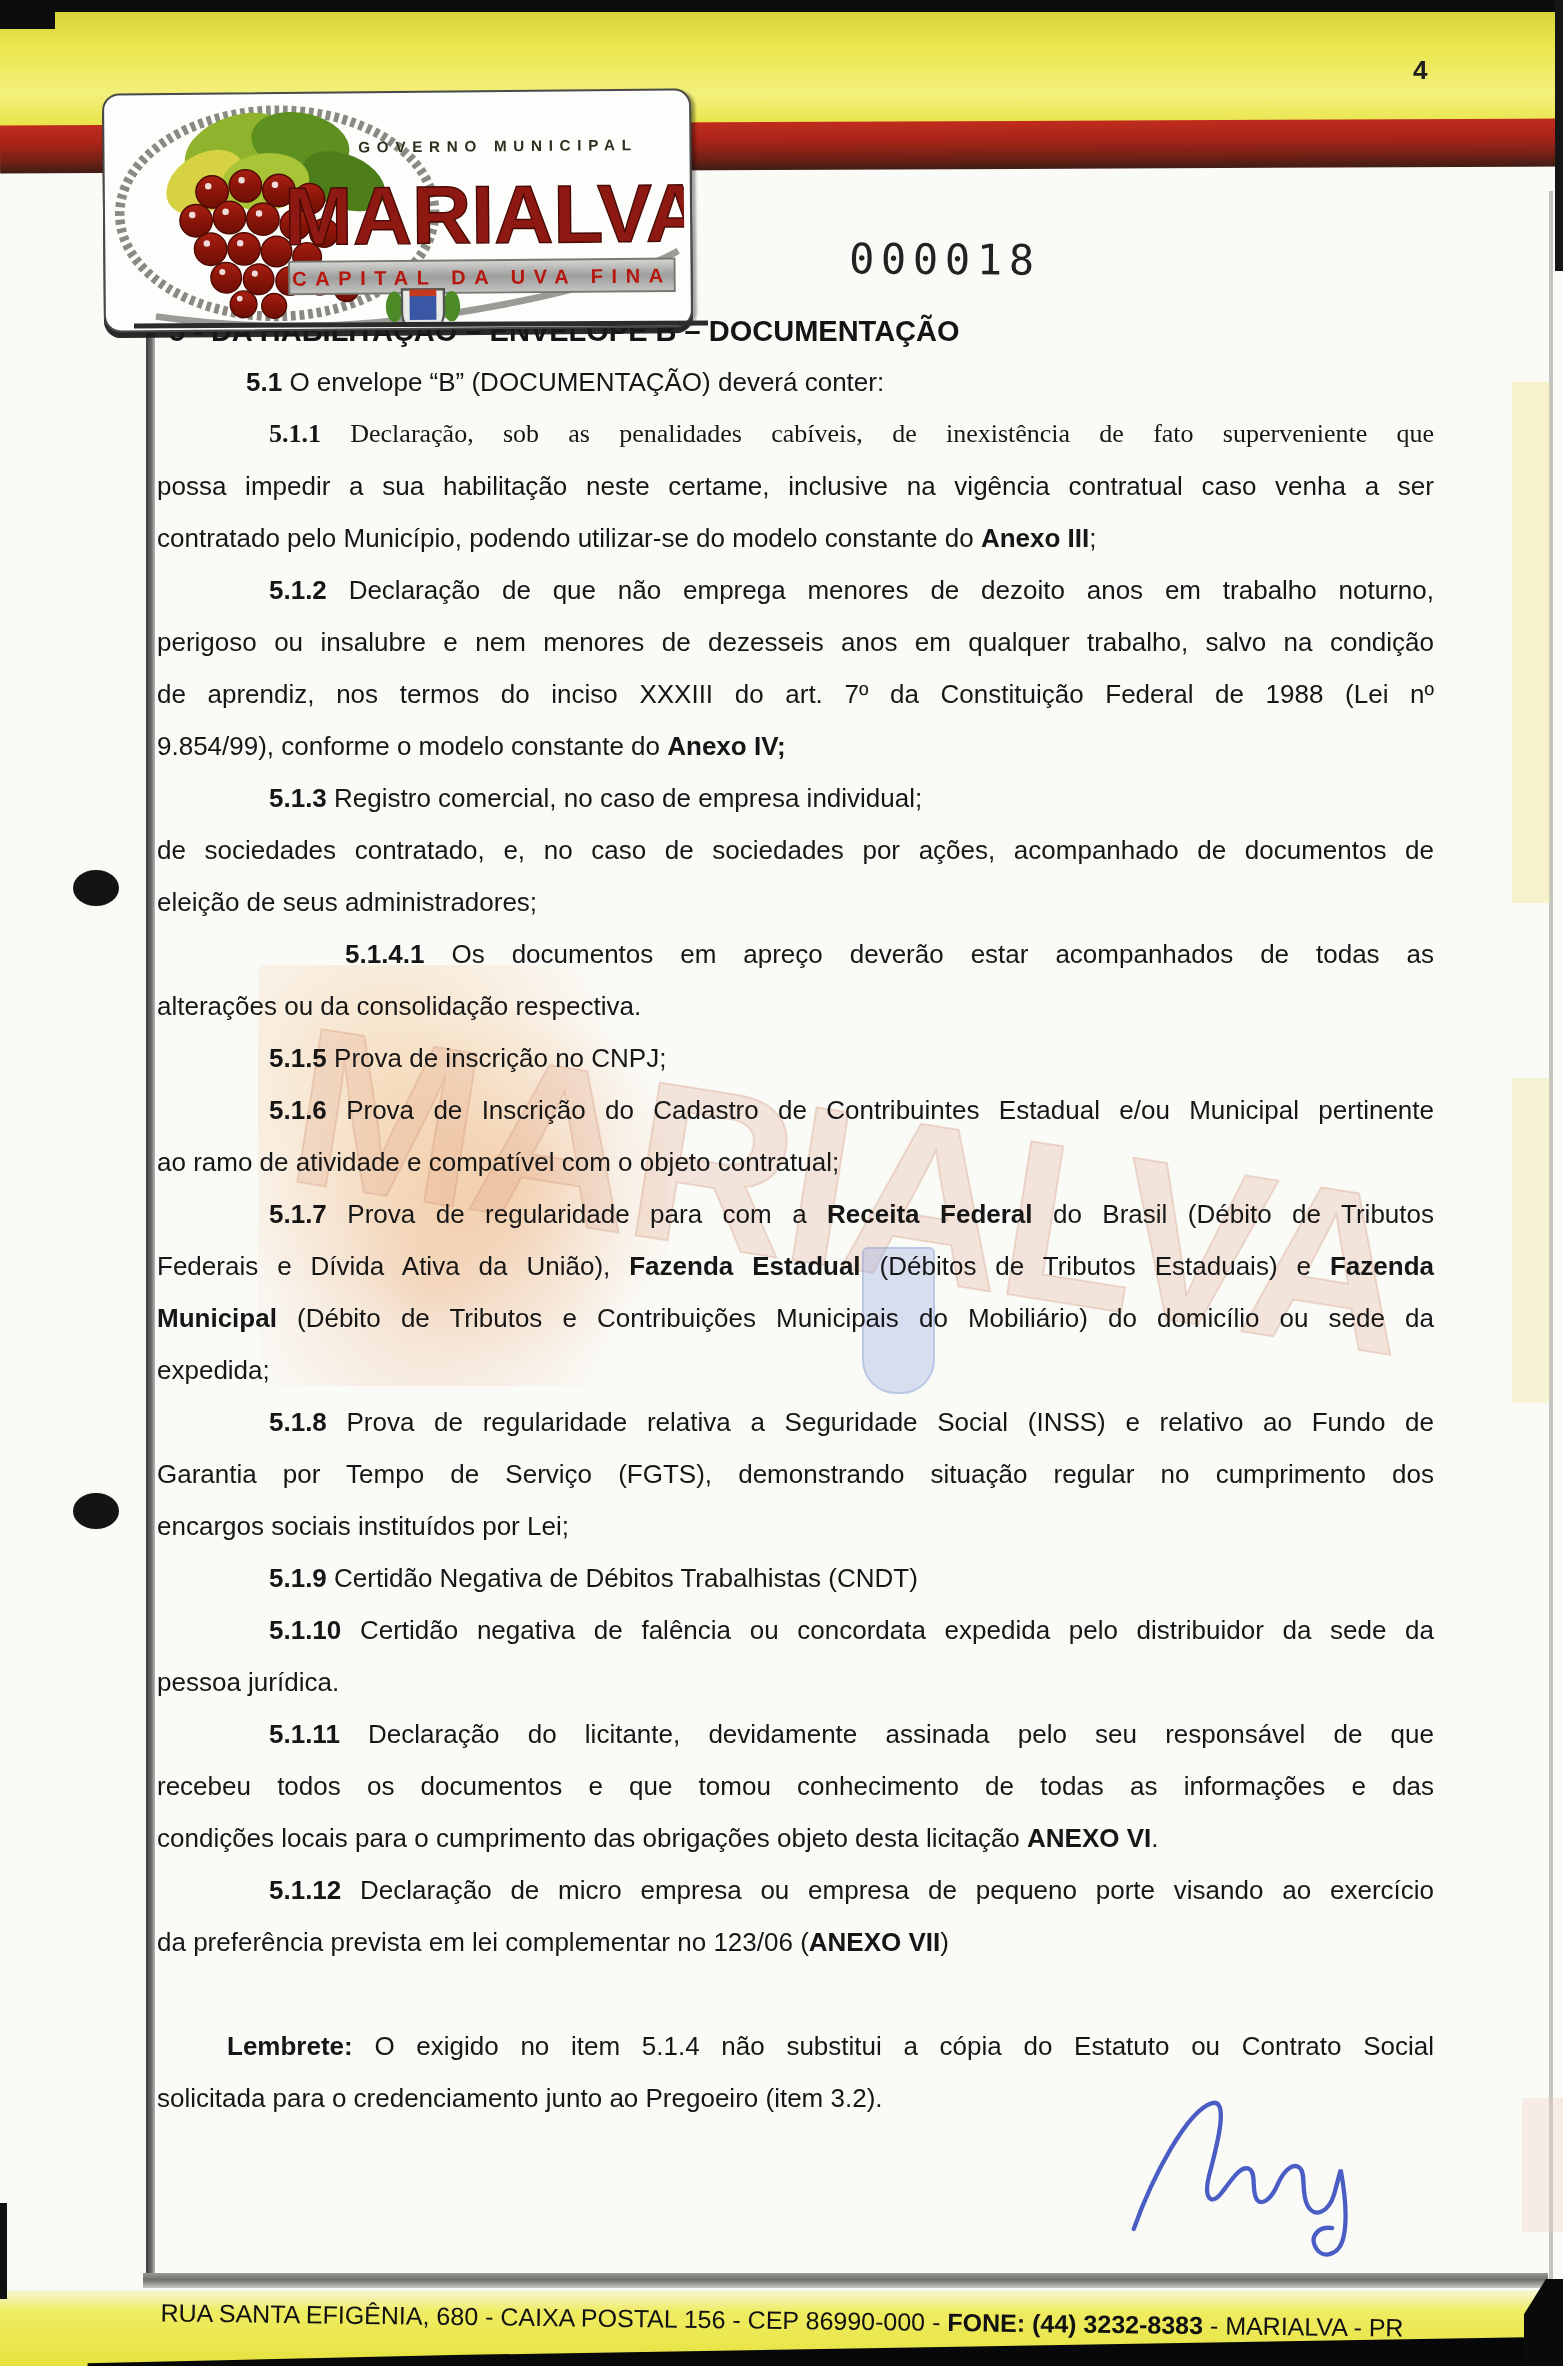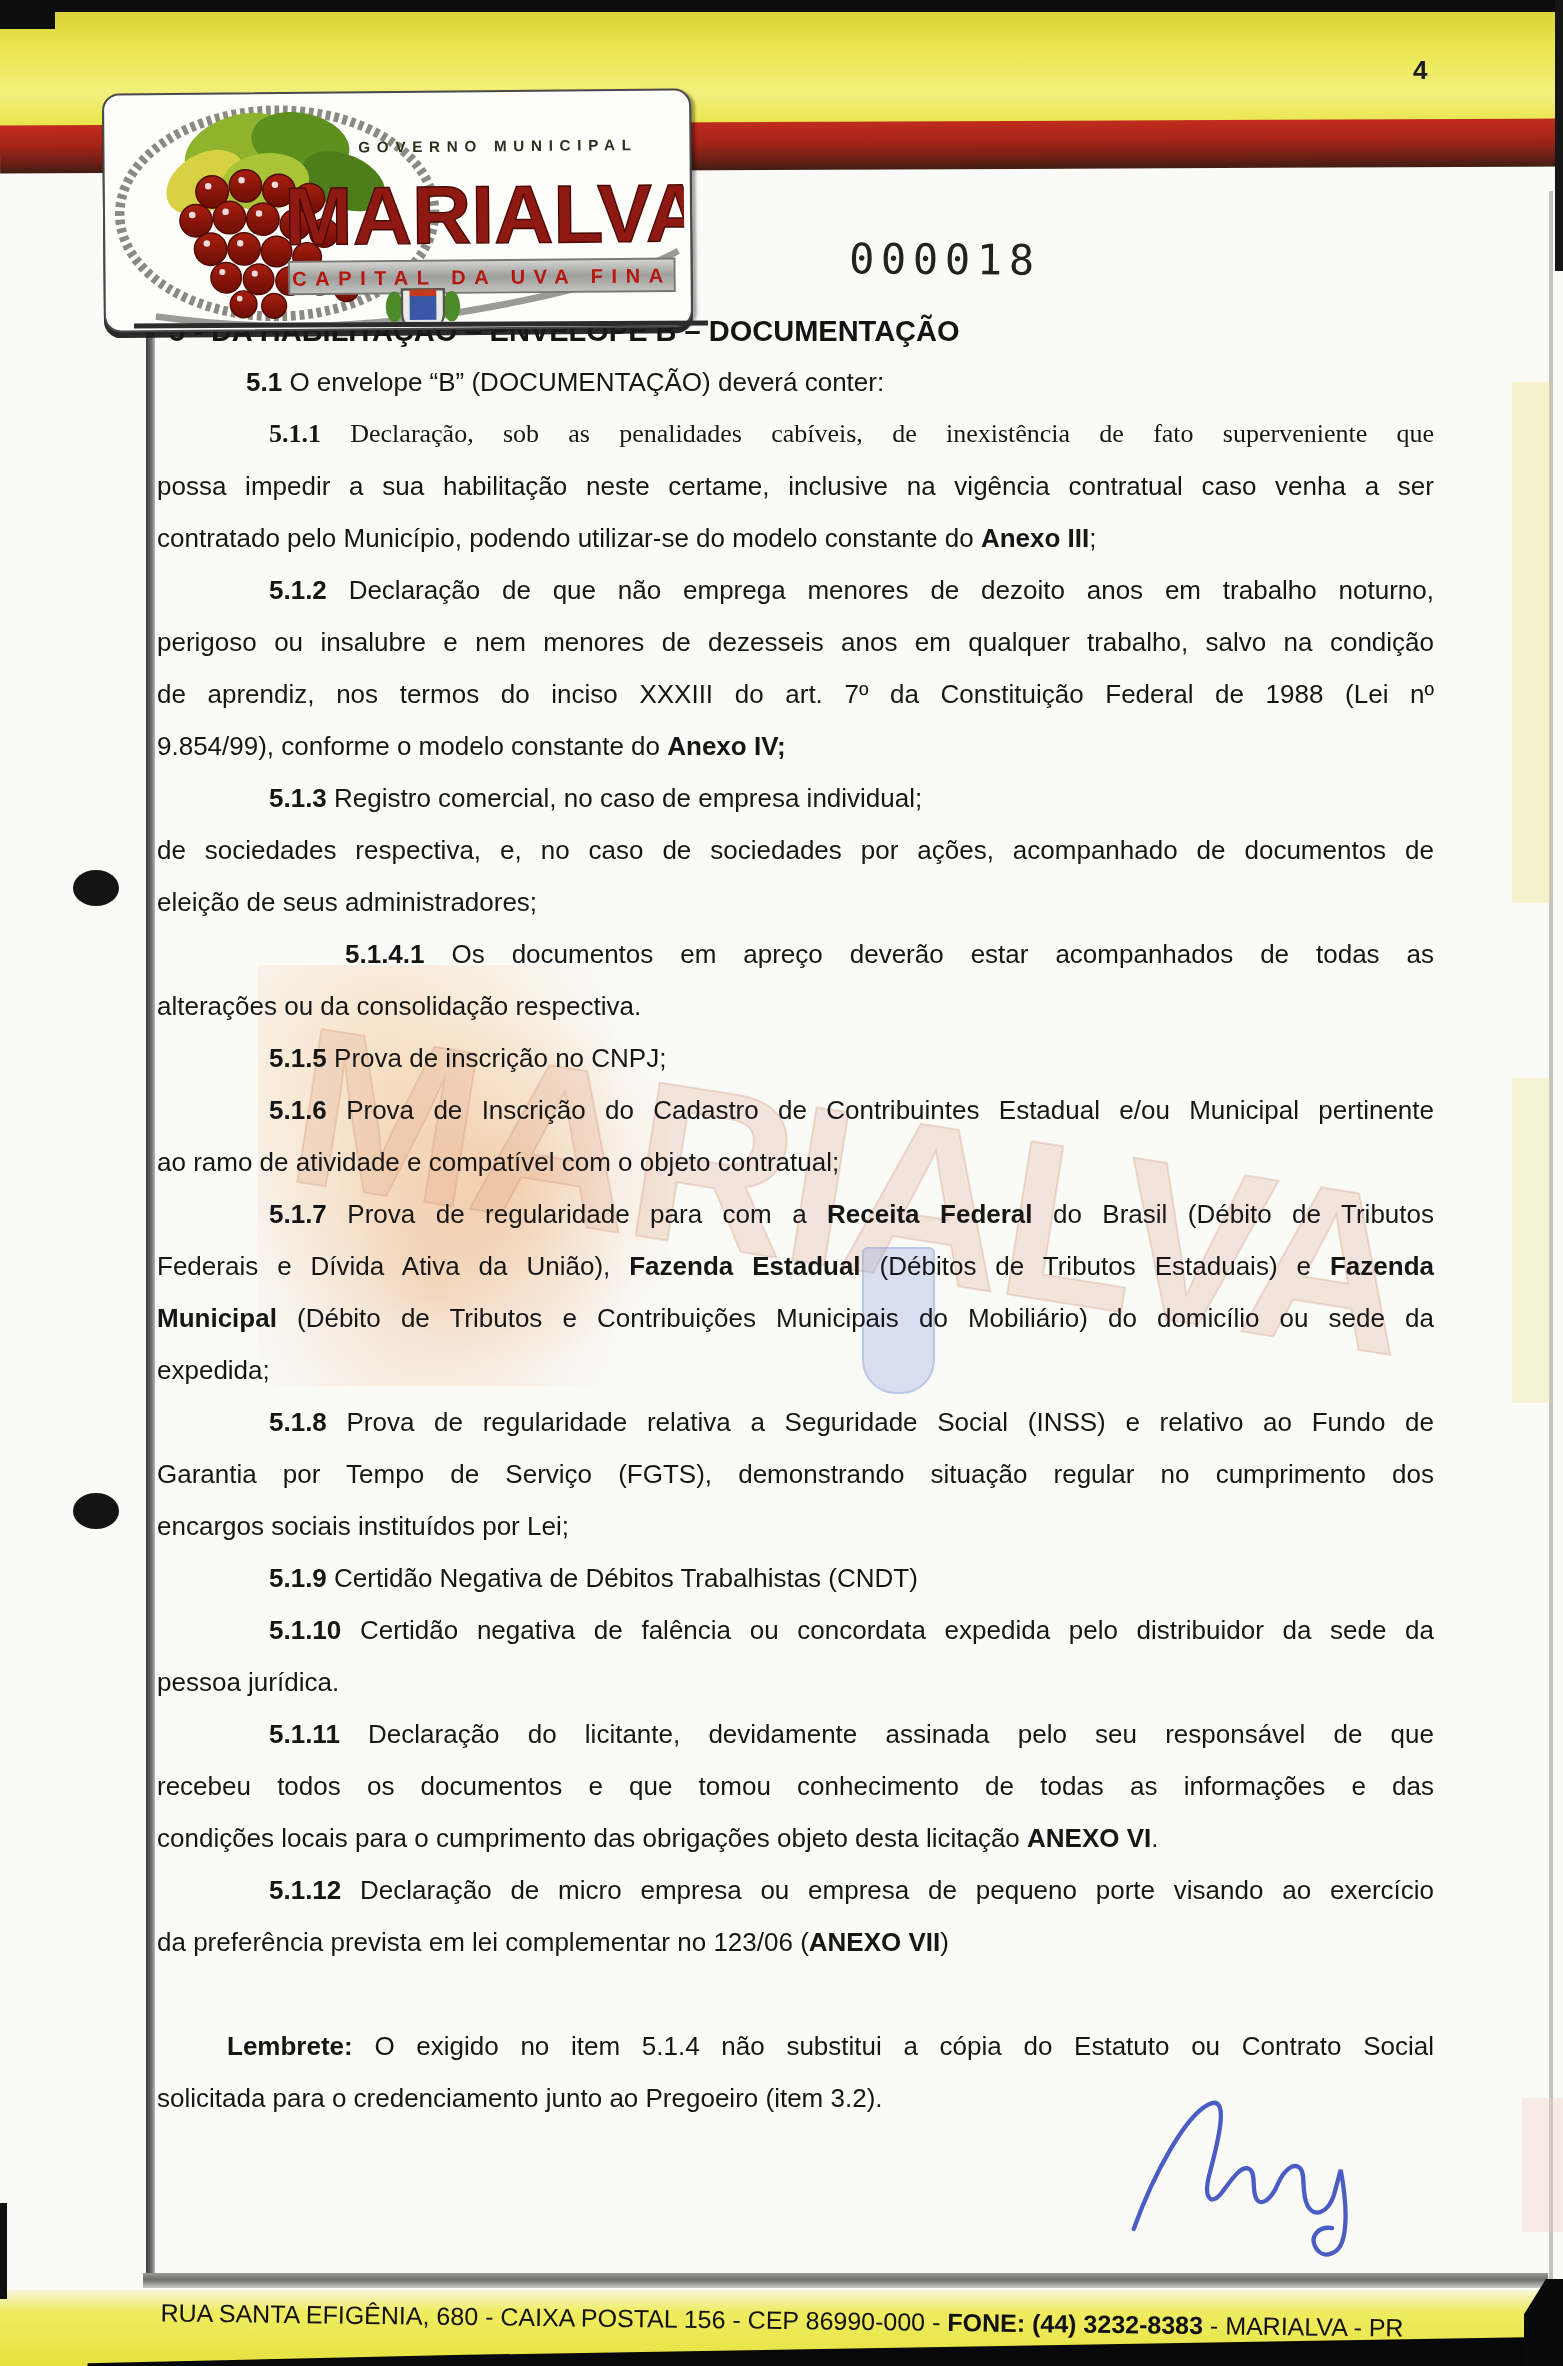--- a/index.html
+++ b/index.html
@@ -175,21 +175,21 @@
   <div class="abs body-text">
       <div class="bline" style="text-indent: 89px;"><span class="b">5.1 </span><span>O envelope “B” (DOCUMENTAÇÃO) deverá conter:</span></div>
       <div class="bline just" style="text-indent: 112px; font-family: Liberation Serif, serif;"><span class="b">5.1.1 </span><span>Declaração, sob as penalidades cabíveis, de inexistência de fato superveniente que</span></div>
       <div class="bline just"><span>possa impedir a sua habilitação neste certame, inclusive na vigência contratual caso venha a ser</span></div>
       <div class="bline"><span>contratado pelo Município, podendo utilizar-se do modelo constante do </span><span class="b">Anexo III</span><span>;</span></div>
       <div class="bline just" style="text-indent: 112px;"><span class="b">5.1.2 </span><span>Declaração de que não emprega menores de dezoito anos em trabalho noturno,</span></div>
       <div class="bline just"><span>perigoso ou insalubre e nem menores de dezesseis anos em qualquer trabalho, salvo na condição</span></div>
       <div class="bline just"><span>de aprendiz, nos termos do inciso XXXIII do art. 7º da Constituição Federal de 1988 (Lei nº</span></div>
       <div class="bline"><span>9.854/99), conforme o modelo constante do </span><span class="b">Anexo IV;</span></div>
       <div class="bline" style="text-indent: 112px;"><span class="b">5.1.3 </span><span>Registro comercial, no caso de empresa individual;</span></div>
-      <div class="bline just"><span>de sociedades respectiva, e, no caso de sociedades por ações, acompanhado de documentos de</span></div>
+      <div class="bline just"><span>de sociedades contratado, e, no caso de sociedades por ações, acompanhado de documentos de</span></div>
       <div class="bline"><span>eleição de seus administradores;</span></div>
       <div class="bline just" style="text-indent: 188px;"><span class="b">5.1.4.1 </span><span>Os documentos em apreço deverão estar acompanhados de todas as</span></div>
       <div class="bline"><span>alterações ou da consolidação respectiva.</span></div>
       <div class="bline" style="text-indent: 112px;"><span class="b">5.1.5 </span><span>Prova de inscrição no CNPJ;</span></div>
       <div class="bline just" style="text-indent: 112px;"><span class="b">5.1.6 </span><span>Prova de Inscrição do Cadastro de Contribuintes Estadual e/ou Municipal pertinente</span></div>
       <div class="bline"><span>ao ramo de atividade e compatível com o objeto contratual;</span></div>
       <div class="bline just" style="text-indent: 112px;"><span class="b">5.1.7 </span><span>Prova de regularidade para com a </span><span class="b">Receita Federal</span><span> do Brasil (Débito de Tributos</span></div>
       <div class="bline just"><span>Federais e Dívida Ativa da União), </span><span class="b">Fazenda Estadual</span><span> (Débitos de Tributos Estaduais) e </span><span class="b">Fazenda</span></div>
       <div class="bline just"><span class="b">Municipal</span><span> (Débito de Tributos e Contribuições Municipais do Mobiliário) do domicílio ou sede da</span></div>
       <div class="bline"><span>expedida;</span></div>

